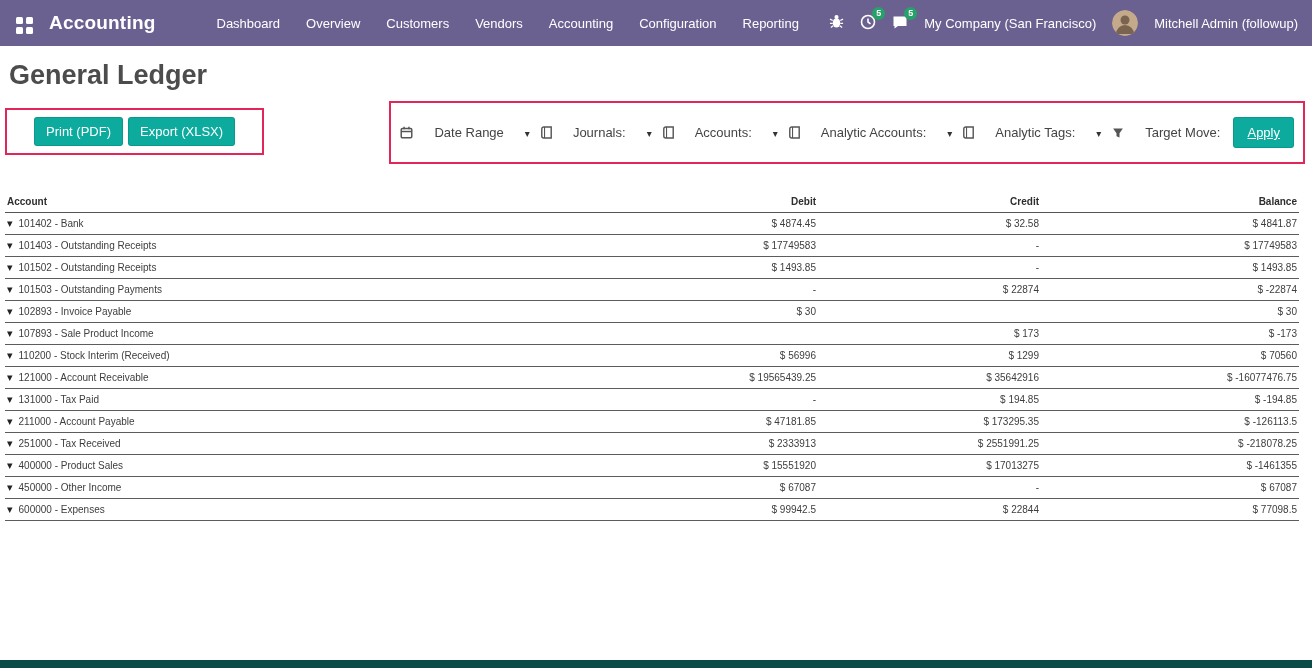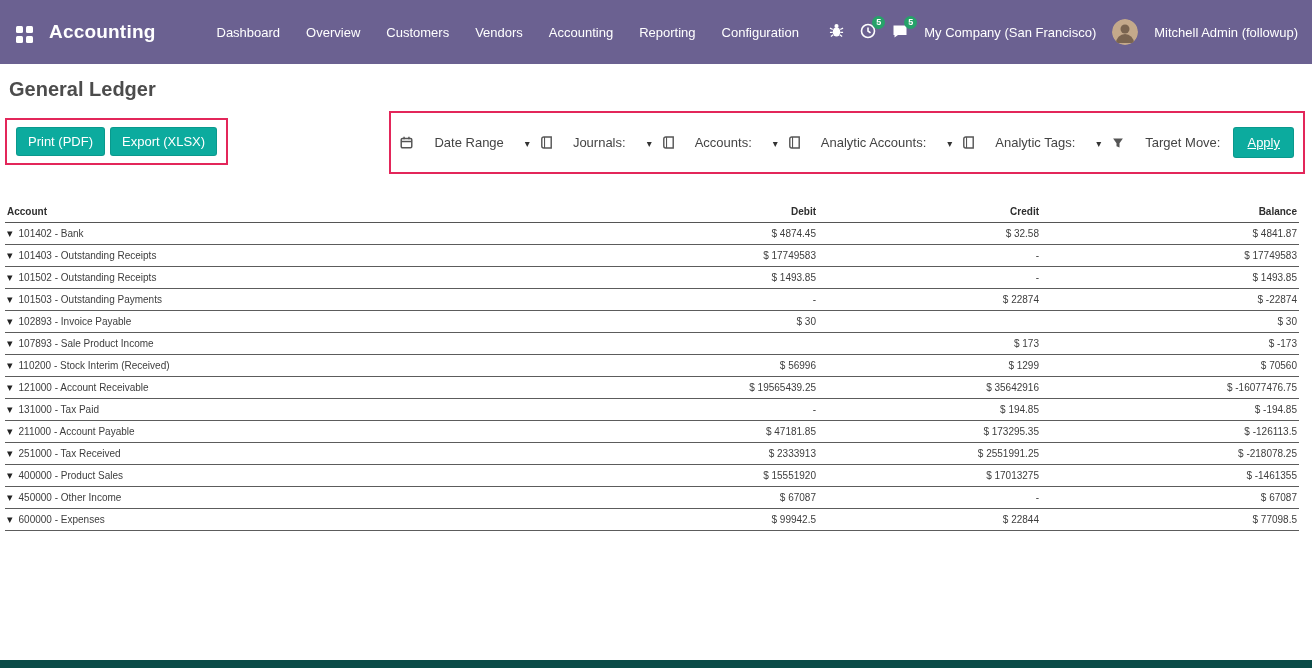--- a/index.html
+++ b/index.html
@@ -4,21 +4,21 @@
 <style>
   * { box-sizing: border-box; }
   html,body { margin:0; padding:0; }
   body {
     width:1312px; height:668px; position:relative; overflow:hidden;
     background:#fff; font-family:"Liberation Sans", sans-serif; color:#3f3f3f;
   }
 
   
   .navbar {
-    height:64px; background:var(--navbar,#6b6191); color:#fff;
+    height:46px; background:var(--navbar,#6b6191); color:#fff;
     display:flex; align-items:center; justify-content:space-between;
     padding:0 14px 0 10px; font-size:13px;
   }
   .nav-left { display:flex; align-items:center; }
   .apps-btn { background:none; border:none; padding:6px; cursor:pointer; }
   .grid-icon { display:inline-grid; grid-template-columns:repeat(2,7px); gap:3px; }
   .grid-icon i { width:7px; height:7px; background:#fff; border-radius:1.5px; display:block; }
   .brand { font-size:19px; font-weight:700; margin-left:10px; letter-spacing:.2px; }
   .menu { display:flex; align-items:center; margin-left:48px;justify-content:flex-end; }
   .menu-item { padding:15px 13px; cursor:pointer; color:#fff; white-space:nowrap; }
@@ -26,25 +26,25 @@
   .nav-icon-btn { position:relative; display:inline-flex; align-items:center; cursor:pointer; }
   .badge {
     position:absolute; top:-7px; right:-9px; background:var(--badge,#26a269); color:#fff;
     font-size:9px; line-height:1; padding:2px 4px; border-radius:8px; font-weight:700;
   }
   .company, .user { cursor:pointer; white-space:nowrap; }
   .avatar { width:26px; height:26px; border-radius:50%; overflow:hidden; display:inline-flex; cursor:pointer; }
 
   
   main { padding:0 7px 0 5px; }
-  .page-title { font-size:20px; font-weight:700; color:#4c4c4c; margin:14px 0 10px 4px; }
+  .page-title { font-size:27px; font-weight:700; color:#4c4c4c; margin:14px 0 10px 4px; }
 
   .toolbar-row { display:flex; justify-content:space-between; align-items:flex-start; }
   .annotation-box { border:2px solid var(--annotation,#e3265a); }
-  .buttons-box { margin-top:7px; padding:7px 9px; display:inline-flex; gap:5px; }
+  .buttons-box { margin-top:7px; padding:7px 27px; display:inline-flex; gap:5px; }
   .btn-teal {
     background:var(--accent,#0cab9e); color:#fff; border:1px solid rgba(0,0,0,.1);
     font-size:13px; padding:6px 11px; border-radius:3px; cursor:pointer;
     font-family:"Liberation Sans", sans-serif;
   }
   .filters-box { padding:14px 9px; display:flex; align-items:center; gap:11px; font-size:13px; color:#444; }
   .filter { display:inline-flex; align-items:center; gap:21px; cursor:pointer; white-space:nowrap; }
   .f-icon { display:inline-flex; align-items:center; }
   .dd-caret::before { content:"▾"; font-size:10px; color:#333; }
   .apply-btn { padding:7px 13px; margin-left:2px;text-decoration:underline; }
@@ -82,22 +82,22 @@
           <i></i>
         </span>
     </button>
     <div class="brand">Accounting</div>
     <nav class="menu">
       <span class="menu-item">Dashboard</span>
       <span class="menu-item">Overview</span>
       <span class="menu-item">Customers</span>
       <span class="menu-item">Vendors</span>
       <span class="menu-item">Accounting</span>
+      <span class="menu-item">Configuration</span>
       <span class="menu-item">Reporting</span>
-      <span class="menu-item">Configuration</span>
     </nav>
   </div>
   <div class="nav-right">
     <span class="nav-icon-btn">
       <span>
         <svg viewBox="0 0 16 16" width="15" height="15">
             <ellipse cx="8" cy="9.5" rx="4" ry="5" fill="#fff"></ellipse>
             <circle cx="8" cy="3.2" r="2.2" fill="#fff"></circle>
             <g stroke="#fff" stroke-width="1.3">
               <line x1="4" y1="7" x2="1" y2="5.5"></line>

